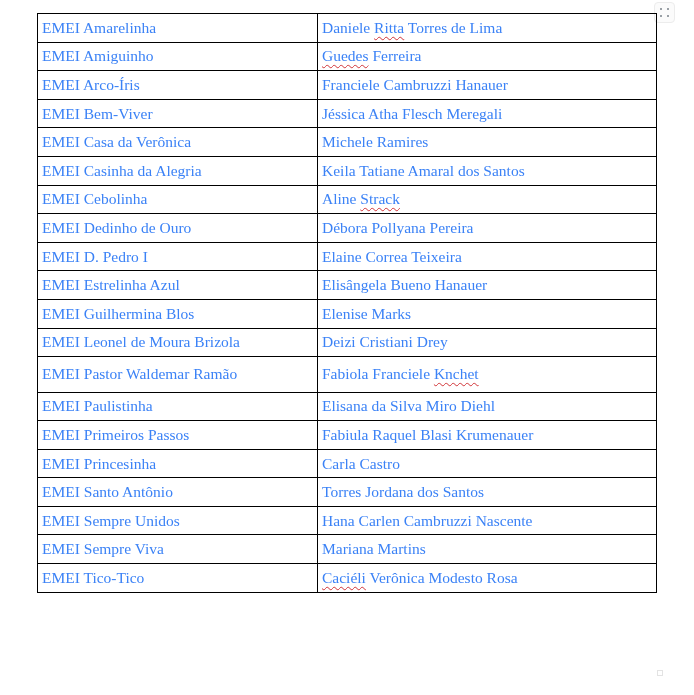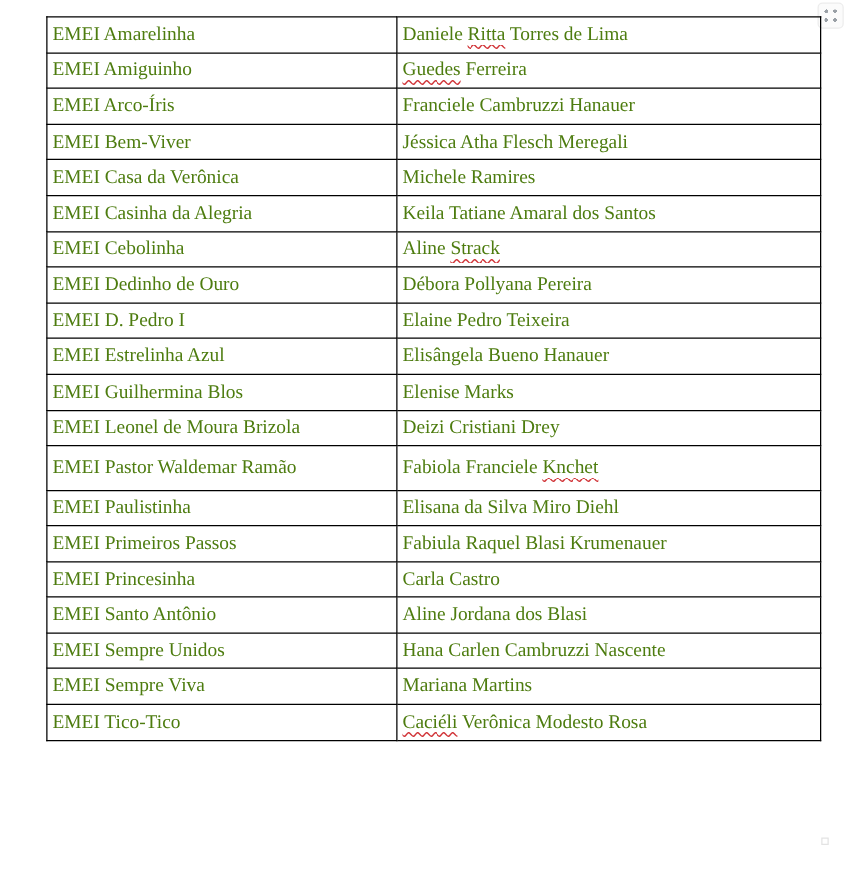--- a/index.html
+++ b/index.html
@@ -20,21 +20,21 @@
     position: absolute;
     left: 37px; top: 13px;
     width: 619px;
     border-collapse: collapse;
     table-layout: fixed;
   }
   table.doc-table td {
     border: 1px solid #000000;
     font-size: 15.5px;
     line-height: 1.15;
-    color: #4d7c0f;
+    color: #3b82f6;
     padding: 2px 4px 2px 4px;
     vertical-align: middle;
     white-space: nowrap;
     overflow: hidden;
   }
   table.doc-table tr { height: 28.6px; }
   table.doc-table tr.tall { height: 35.4px; }
 
   
   .squiggle {
@@ -129,21 +129,21 @@
         <tr>
           <td>EMEI Cebolinha</td>
           <td>Aline <span class="squiggle red">Strack</span></td>
         </tr>
         <tr>
           <td>EMEI Dedinho de Ouro</td>
           <td>Débora Pollyana Pereira</td>
         </tr>
         <tr>
           <td>EMEI D. Pedro I</td>
-          <td>Elaine Pedro Teixeira</td>
+          <td>Elaine Correa Teixeira</td>
         </tr>
         <tr>
           <td>EMEI Estrelinha Azul</td>
           <td>Elisângela Bueno Hanauer</td>
         </tr>
         <tr>
           <td>EMEI Guilhermina Blos</td>
           <td>Elenise Marks</td>
         </tr>
         <tr>
@@ -161,21 +161,21 @@
         <tr>
           <td>EMEI Primeiros Passos</td>
           <td>Fabiula Raquel Blasi Krumenauer</td>
         </tr>
         <tr>
           <td>EMEI Princesinha</td>
           <td>Carla Castro</td>
         </tr>
         <tr>
           <td>EMEI Santo Antônio</td>
-          <td>Aline Jordana dos Blasi</td>
+          <td>Torres Jordana dos Santos</td>
         </tr>
         <tr>
           <td>EMEI Sempre Unidos</td>
           <td>Hana Carlen Cambruzzi Nascente</td>
         </tr>
         <tr>
           <td>EMEI Sempre Viva</td>
           <td>Mariana Martins</td>
         </tr>
         <tr>

